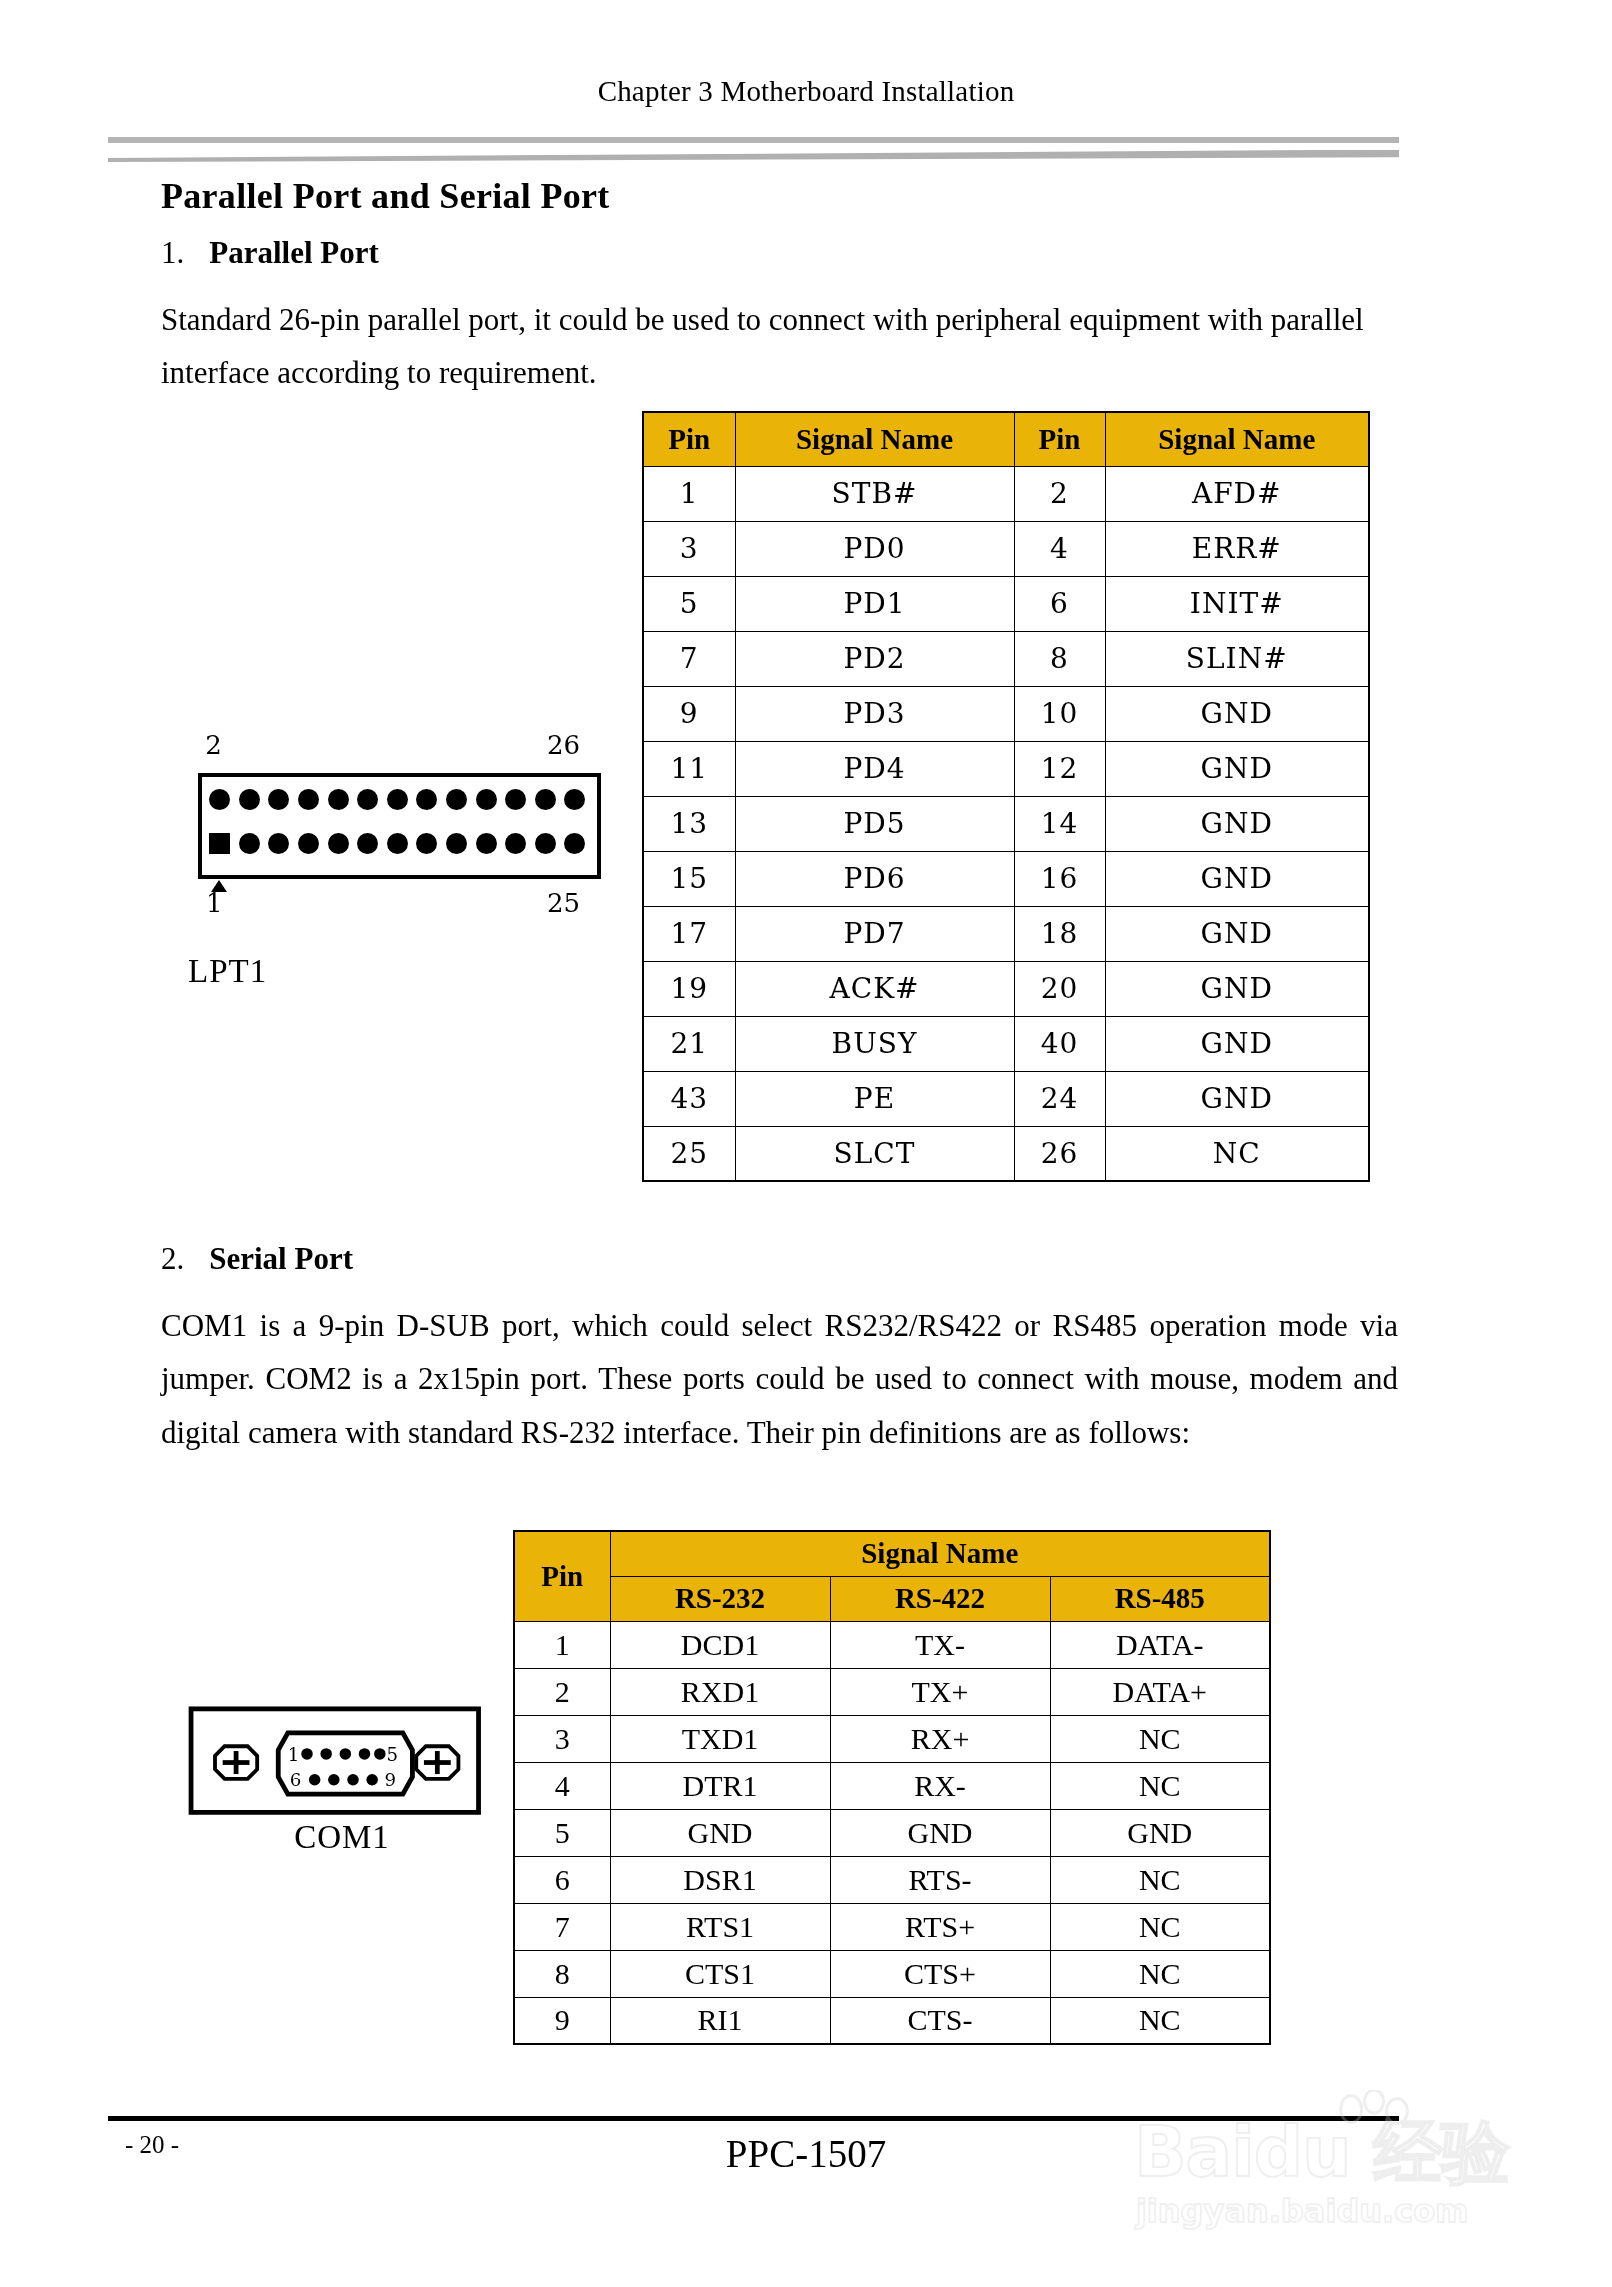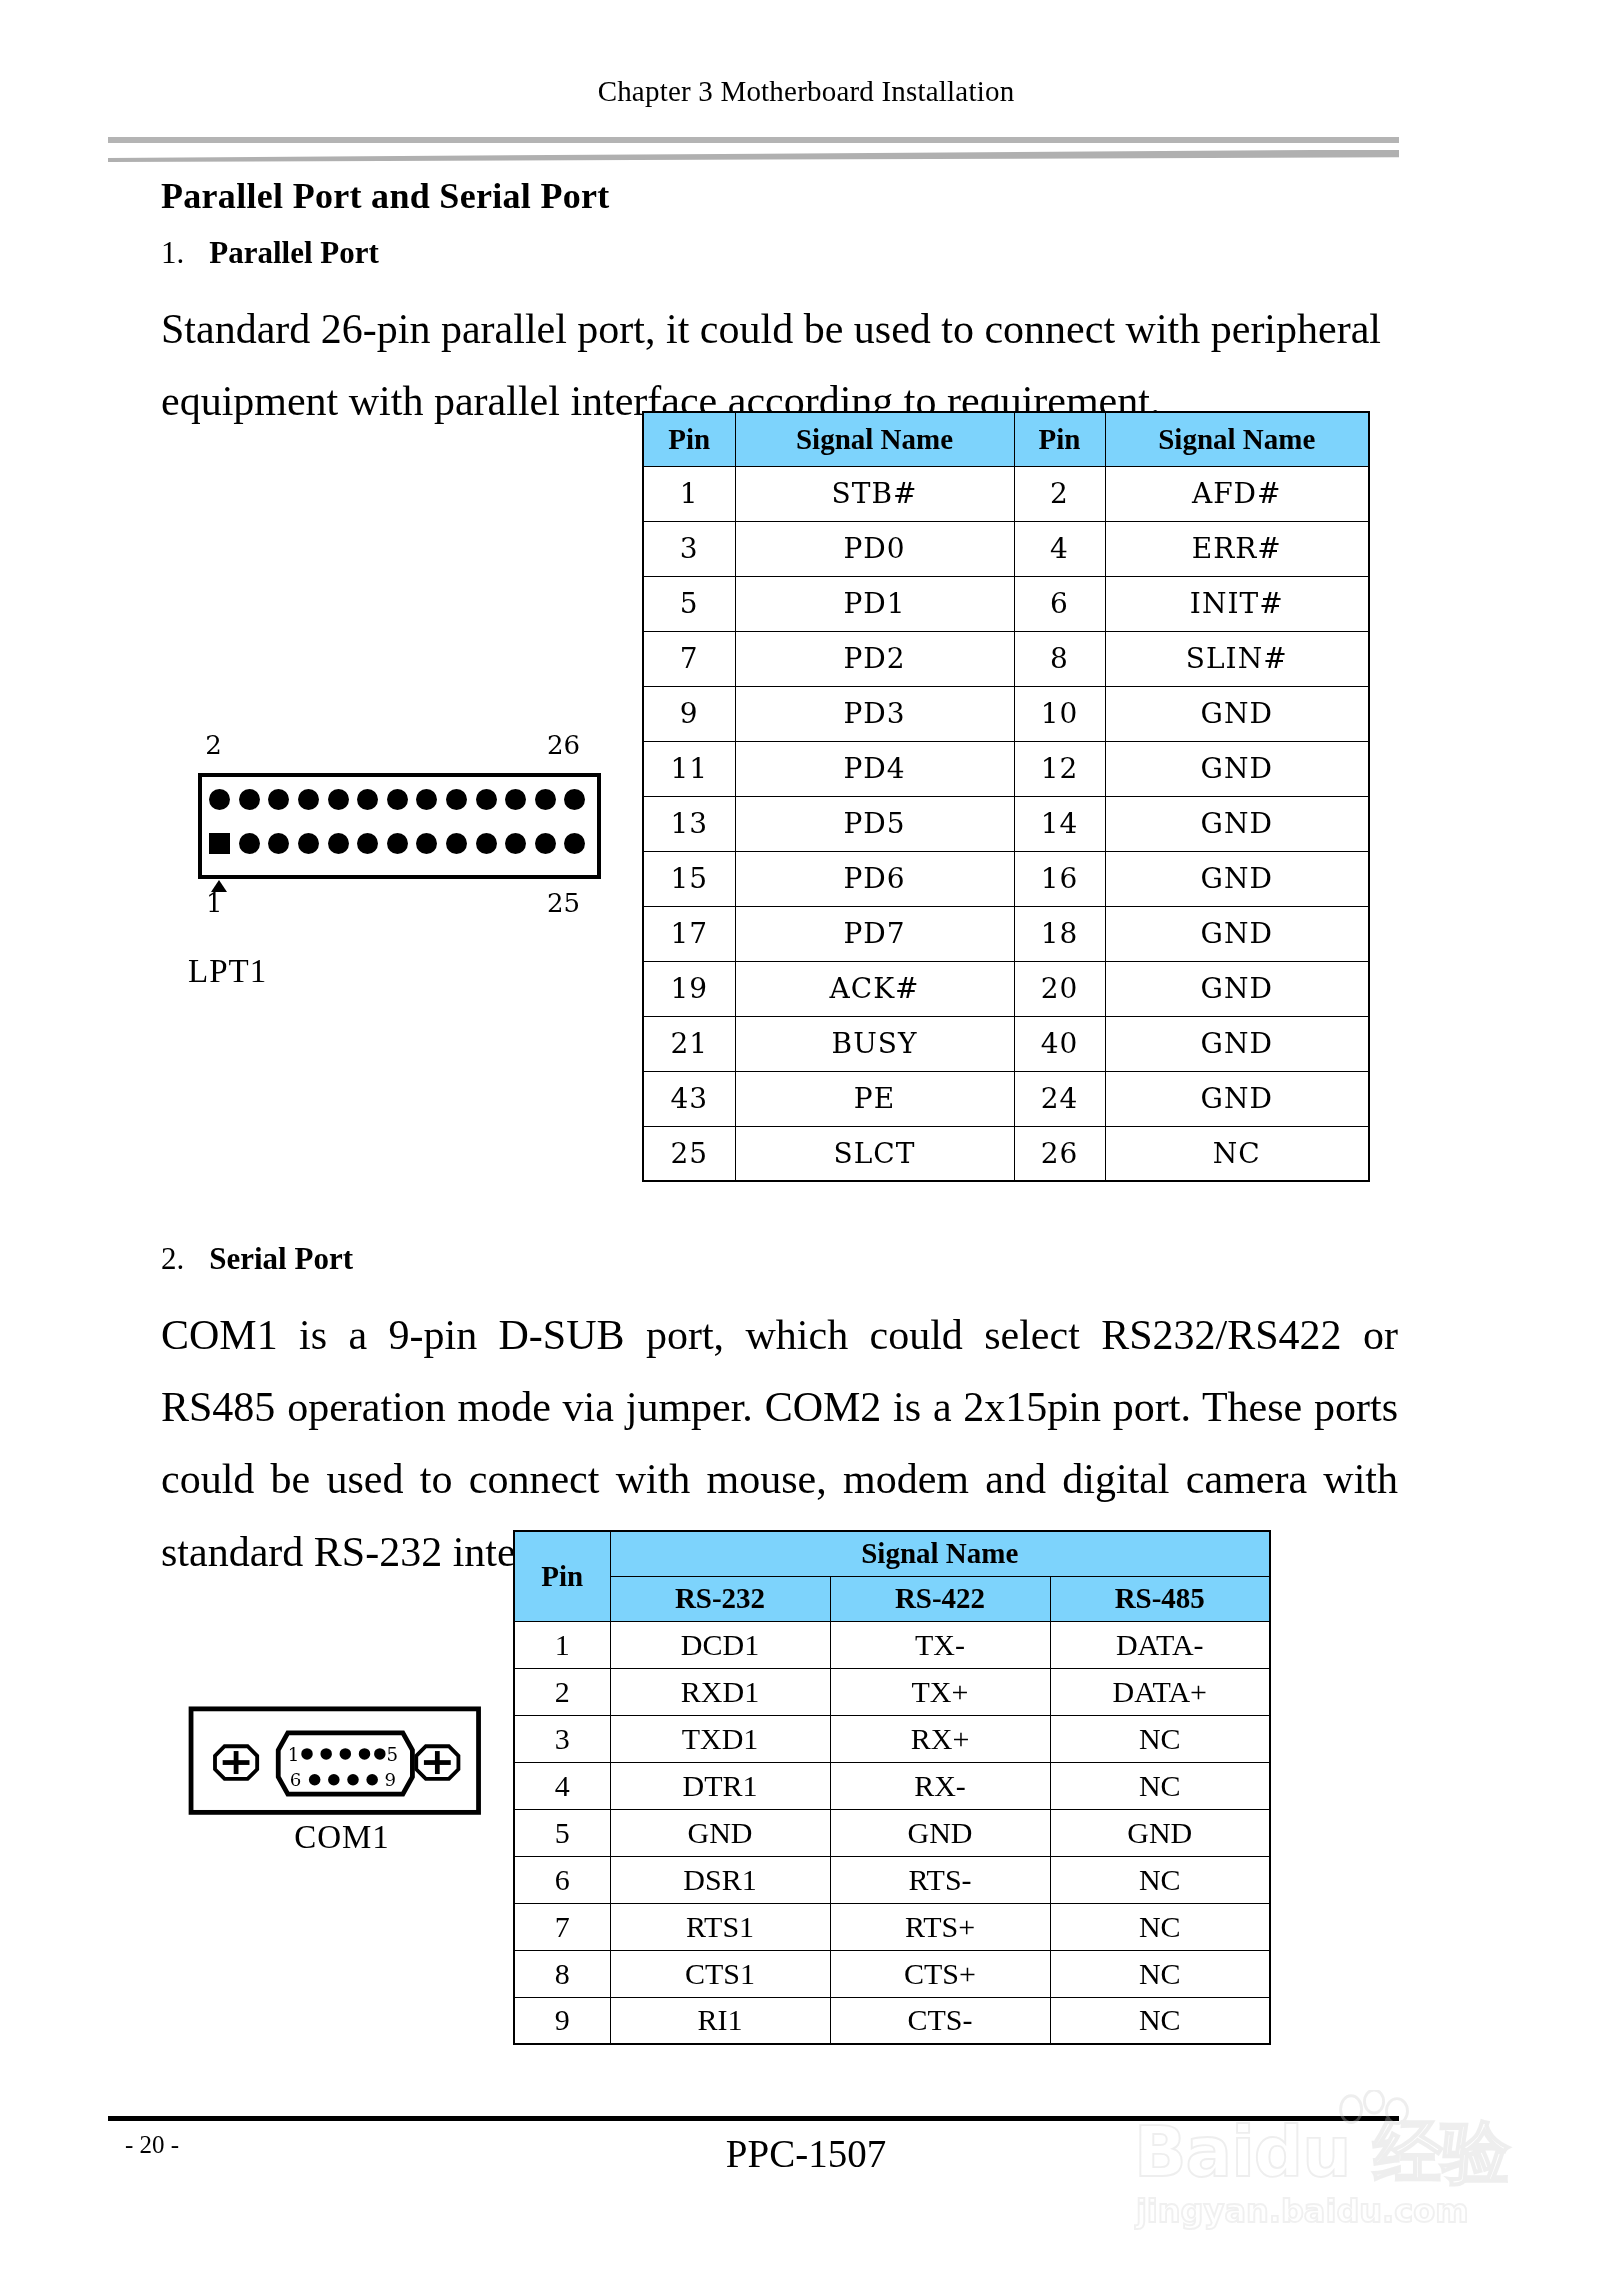--- a/index.html
+++ b/index.html
@@ -67,40 +67,40 @@
   }
   .item-head .num { font-weight: normal; }
   .item-head .ttl { font-weight: bold; margin-left: 25px; }
   #item1 { top: 235px; }
   #item2 { top: 1241px; }
 
   .para {
     position: absolute;
     left: 161px;
     width: 1237px;
-    font-size: 42px;
+    font-size: 31px;
     line-height: 1.72;
   }
   .para.justify { text-align: justify; text-align-last: left; }
   #para1 { top: 293px; width: 1239px; }
   #para2 { top: 1299px; width: 1237px; }
 
   
   table {
     border-collapse: collapse;
     position: absolute;
   }
   table td, table th {
     border: 1.9px solid #000000;
     text-align: center;
     vertical-align: middle;
     padding: 0;
   }
   .thead-cell {
-    background: #7dd3fc;
+    background: #eab308;
     font-weight: bold;
     font-size: 29px;
     font-family: "Liberation Serif", "DejaVu Serif", serif;
   }
 
   
   #tbl-parallel {
     left: 642px; top: 411px;
     border: 2.9px solid #000;
   }

